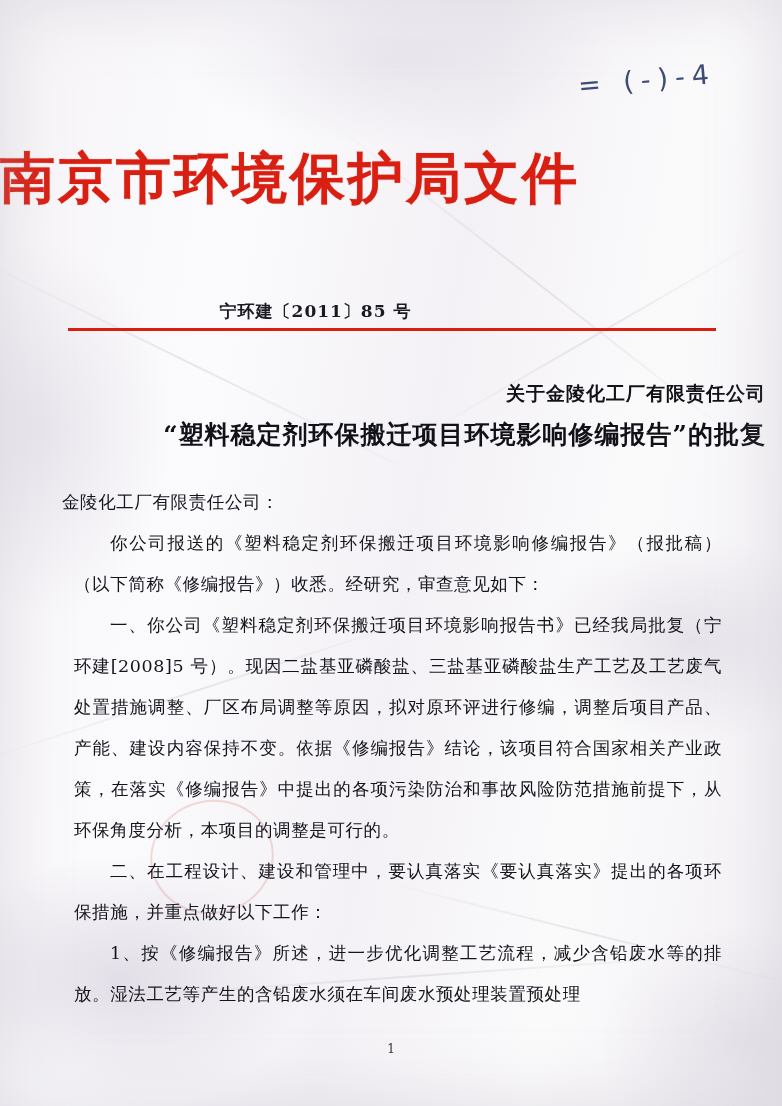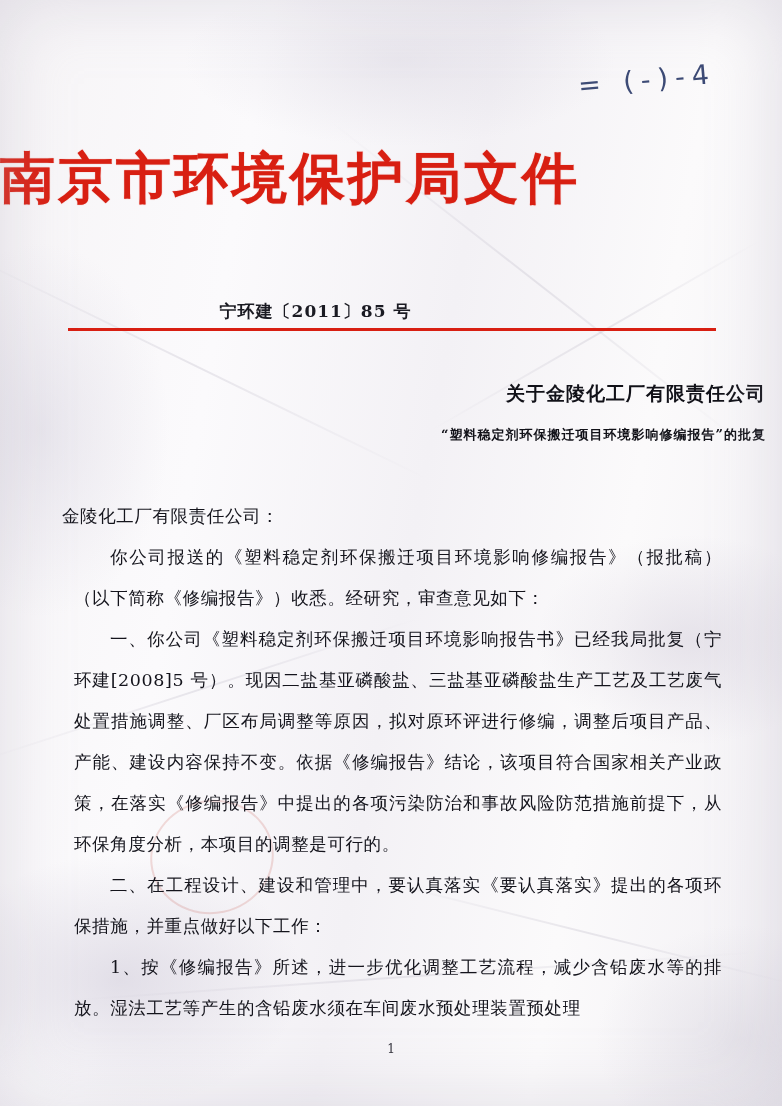--- a/index.html
+++ b/index.html
@@ -110,25 +110,25 @@
     color: #111118;
     margin-left: 40px;
   }
   .title-line {
     font-size: 19px;
     font-weight: bold;
     letter-spacing: 1px;
     line-height: 42px;
     white-space: nowrap;
   }
-  .title-line.sub { font-size: 13px; }
+  .title-line.sub { font-size: 25px; }
 
   .body {
     position: absolute;
-    top: 496px;
+    top: 482px;
     left: 62px;
     width: 660px;
     color: #14141c;
     font-size: 17.5px;
     line-height: 41px;
     letter-spacing: 0.6px;
     text-align: justify;
   }
   .para { margin: 0; }
   .para.indent { text-indent: 36px; margin-left: 12px; }

